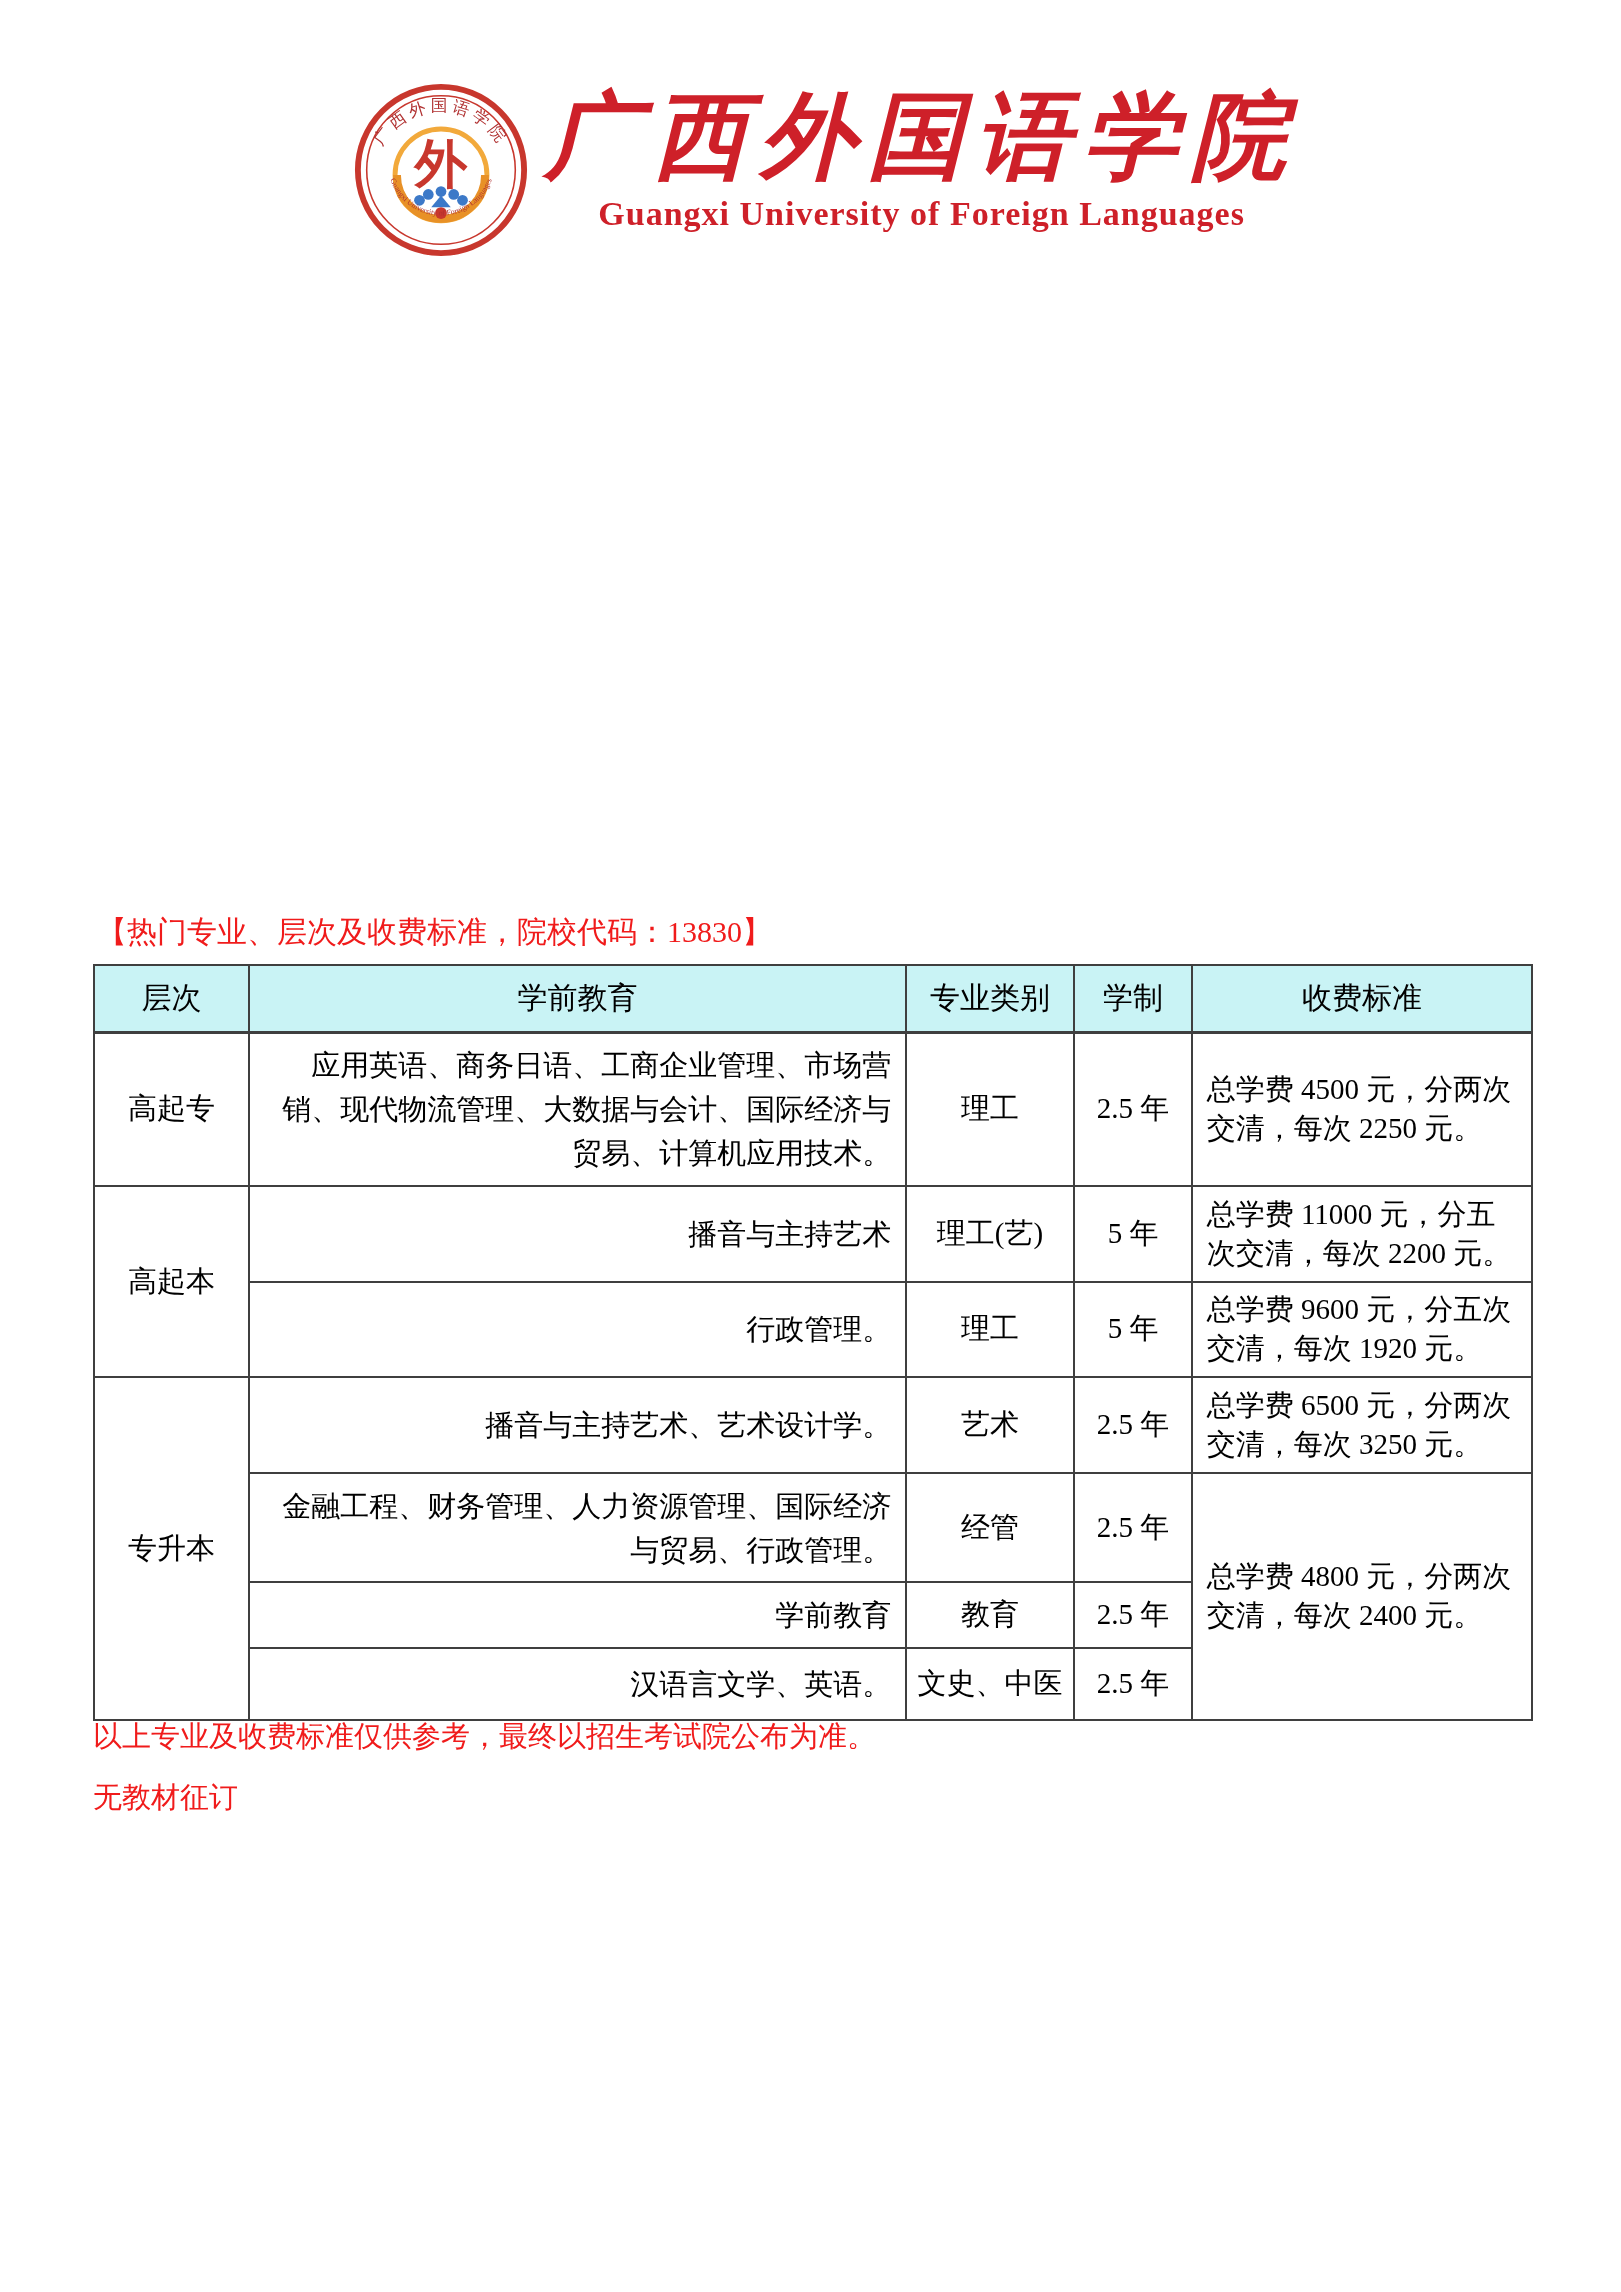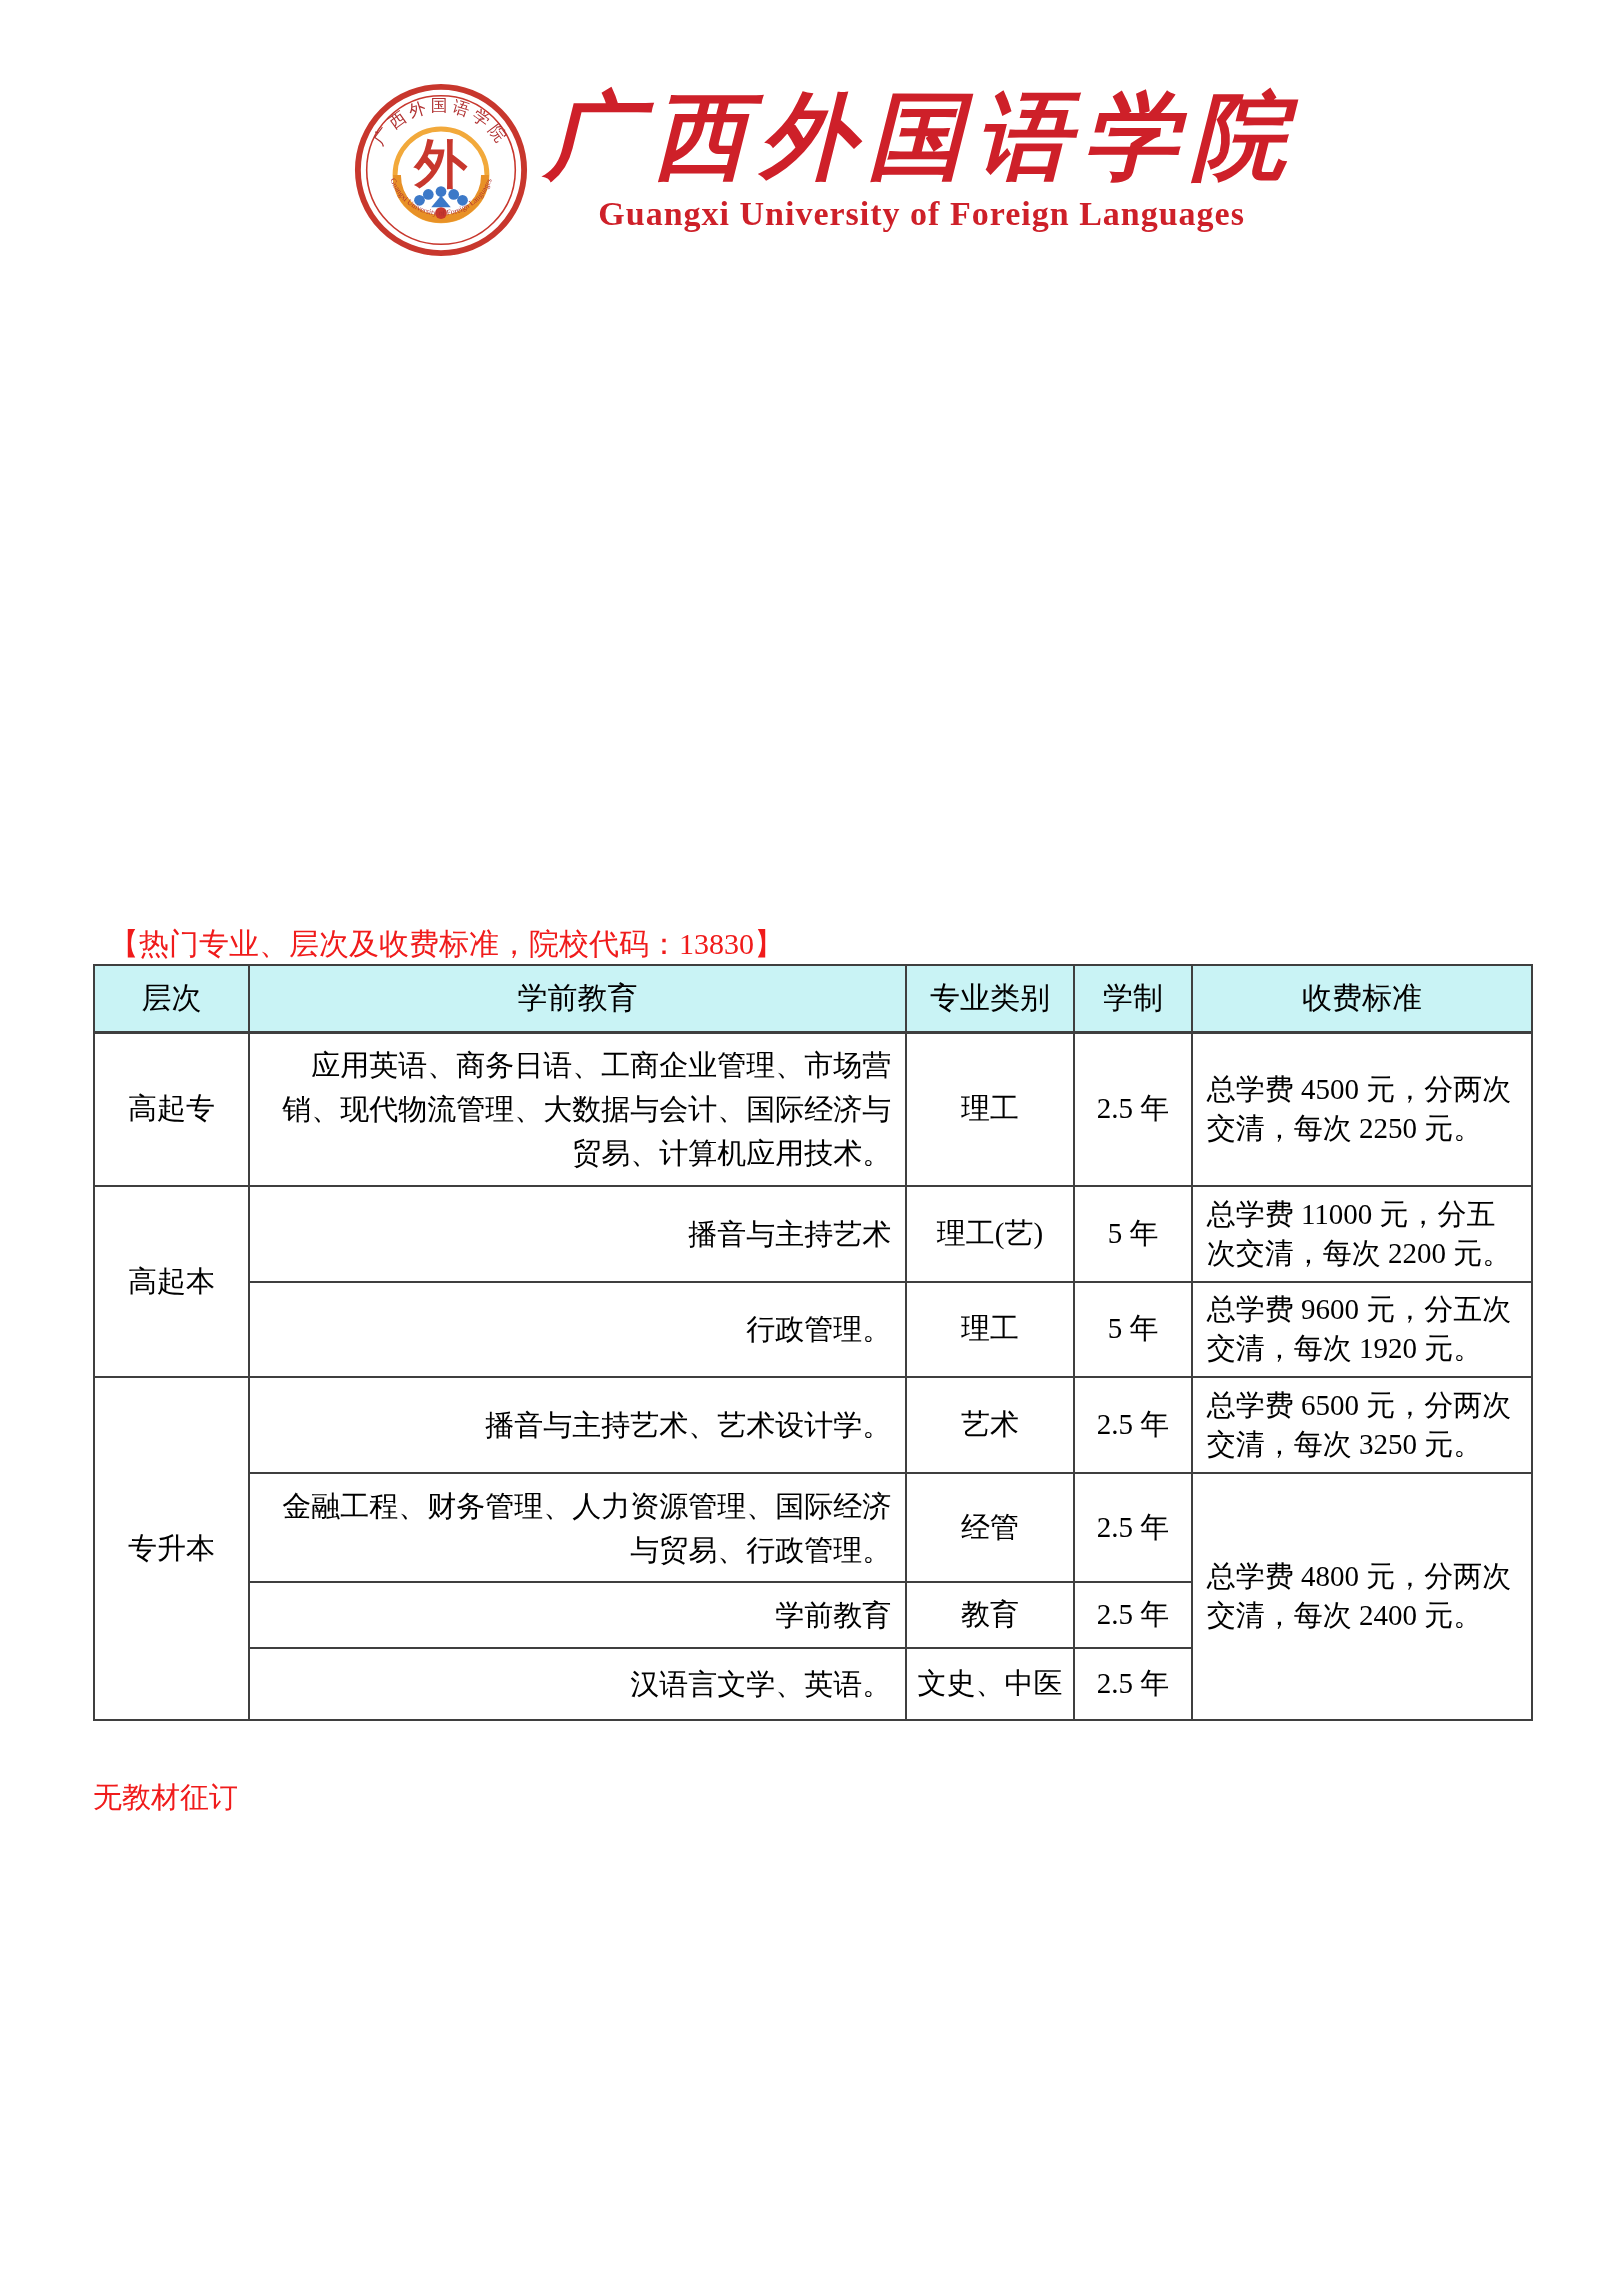--- a/index.html
+++ b/index.html
@@ -26,21 +26,21 @@
 
   
   .intro {
     position:absolute; left:93px; top:331px; width:1437px;
     font-size:37px; line-height:72px; text-align:justify;
   }
   .intro p { margin:0; text-indent:2em; }
 
   
   .section-heading {
-    position:absolute; left:93px; top:908px; margin:16px;
+    position:absolute; left:93px; top:908px; margin:4px;
     font-size:30px; font-weight:normal; color:var(--red); white-space:nowrap;
   }
 
   
   .fees-table {
     position:absolute; left:93px; top:964px; width:1437px;
     border-collapse:collapse; table-layout:fixed; font-size:29px;
   }
   .fees-table col.c1 { width:155px; }
   .fees-table col.c2 { width:657px; }
@@ -176,16 +176,17 @@
         <td class="dur">2.5 年</td>
       </tr>
       <tr>
         <td class="majors">汉语言文学、英语。</td>
         <td class="cat">文史、中医</td>
         <td class="dur">2.5 年</td>
       </tr>
     </tbody>
   </table>
 
+  <p class="note note-disclaimer">以上专业及收费标准仅供参考，最终以招生考试院公布为准。</p>
   <p class="note note-textbook">无教材征订</p>
 
 </div>
 
 
 </body></html>

